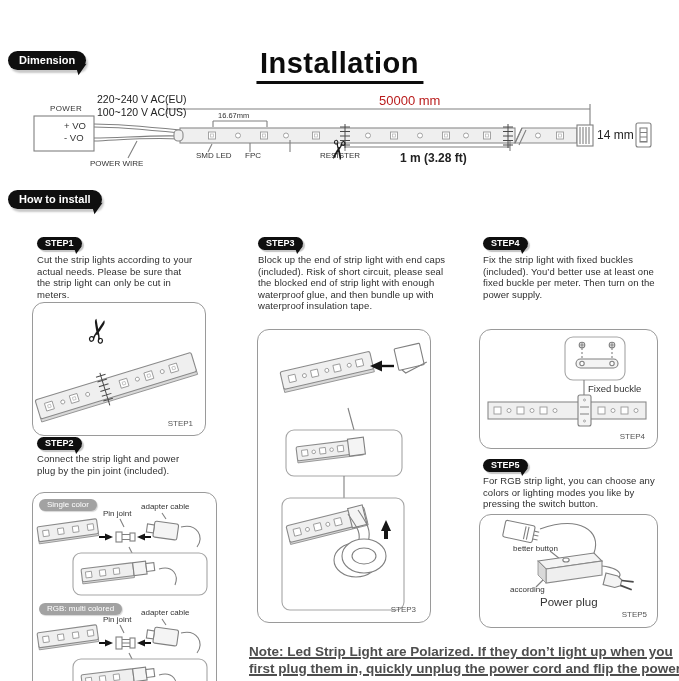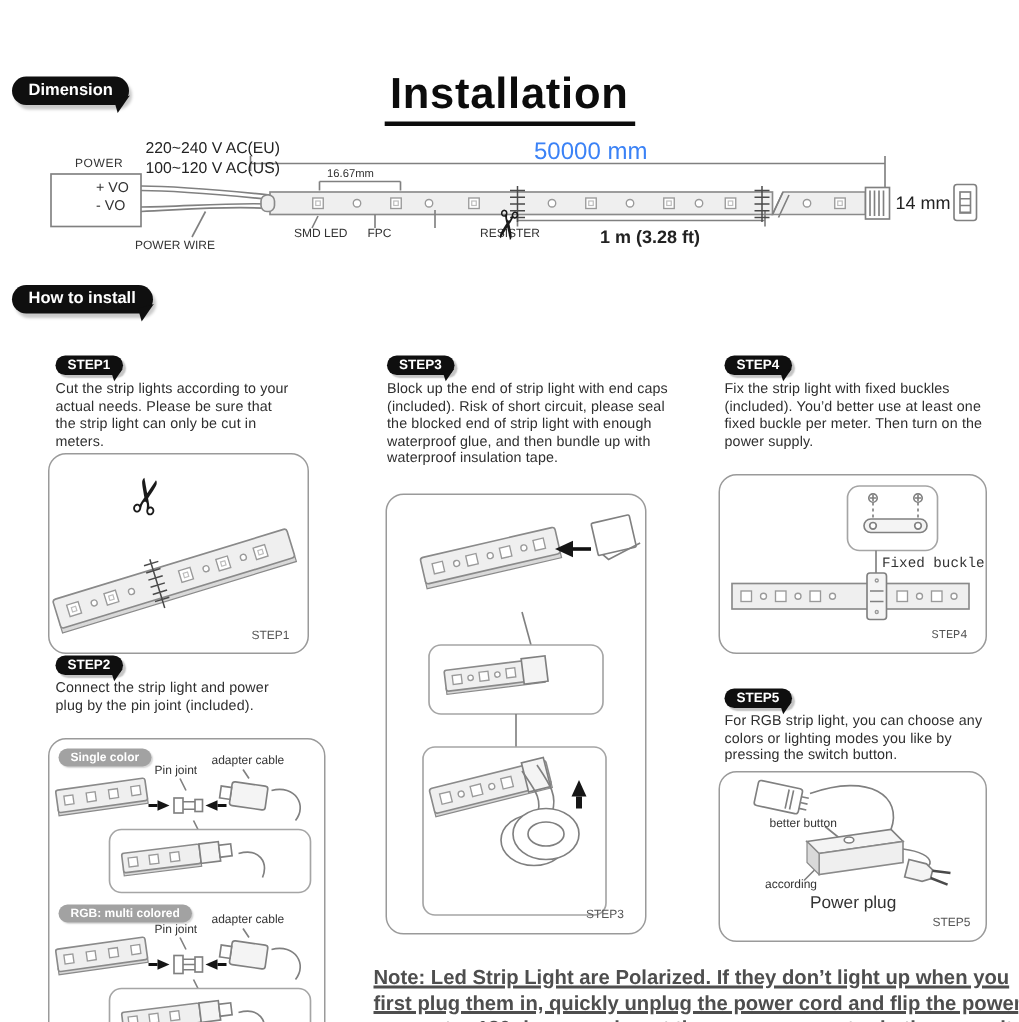--- a/index.html
+++ b/index.html
@@ -11,21 +11,21 @@
          font-size:29px;font-weight:bold;letter-spacing:.5px;color:#0c0c0c;
          border-bottom:3px solid #0c0c0c;padding:0 4px 1px;}
   .bubble{position:absolute;background:#0f0f0f;color:#fff;font-weight:bold;font-size:11px;
           padding:3px 11px 4px;border-radius:11px;box-shadow:2px 3px 2px #c9c9c9;white-space:nowrap;}
   .bubble::after{content:"";position:absolute;right:-2px;bottom:-4px;width:0;height:0;
           border-top:9px solid #0f0f0f;border-right:11px solid transparent;transform:rotate(-16deg);}
   .sbadge{position:absolute;background:#0f0f0f;color:#fff;font-weight:bold;font-size:9px;
           padding:1px 8px 2px;border-radius:8px;box-shadow:2px 2px 1px #c4c4c4;white-space:nowrap;}
   .sbadge::after{content:"";position:absolute;right:-1px;bottom:-3px;width:0;height:0;
           border-top:6px solid #0f0f0f;border-right:8px solid transparent;transform:rotate(-18deg);}
-  .gpill{position:absolute;background:#a2a2a2;color:#fff;font-weight:bold;font-size:8px;
+  .gpill{position:absolute;background:#a2a2a2;color:#fff;font-weight:normal;font-size:8px;
          padding:1px 8px 2px;border-radius:8px;box-shadow:1px 1px 1px #d5d5d5;white-space:nowrap;}
   .stext{position:absolute;font-size:9.5px;line-height:11.6px;color:#2e2e2e;letter-spacing:.1px;}
   .figbox{position:absolute;border:1.3px solid #9a9a9a;border-radius:12px;background:#fff;}
   .figlab{position:absolute;font-size:8px;color:#555;white-space:nowrap;}
   .tiny{font-size:8px;color:#333;}
   .note{position:absolute;left:249px;top:599px;width:436px;font-size:13.5px;line-height:17px;
         font-weight:bold;color:#4e4e4e;text-decoration:underline;text-decoration-thickness:1.5px;}
   .scis{position:absolute;color:#1a1a1a;line-height:1;}
   svg{position:absolute;left:0;top:0;}
   svg .ln{stroke:#808080;fill:none;stroke-width:1.1;}
@@ -112,21 +112,21 @@
       <rect class="wht" x="640" y="44" width="7" height="14"></rect>
       <path class="ln" d="M640,48.5 h7 M640,53 h7 M640,57.5 h7"></path>
     </g>
   </svg>
 
   <div class="lbl tiny" style="left:50px;top:60px;letter-spacing:.4px;">POWER</div>
   <div class="lbl" style="left:64px;top:76px;font-size:9.5px;">+ VO</div>
   <div class="lbl" style="left:64px;top:88px;font-size:9.5px;">- VO</div>
   <div class="lbl" style="left:97px;top:49px;font-size:10.5px;color:#222;">220~240 V AC(EU)</div>
   <div class="lbl" style="left:97px;top:62px;font-size:10.5px;color:#222;">100~120 V AC(US)</div>
-  <div class="lbl" style="left:356px;top:49px;font-size:16px;color:#3b82f6;">50000 mm</div>
+  <div class="lbl" style="left:379px;top:49px;font-size:13px;color:#b91c1c;">50000 mm</div>
   <div class="lbl" style="left:218px;top:67px;font-size:7.5px;">16.67mm</div>
   <div class="lbl tiny" style="left:90px;top:115px;">POWER WIRE</div>
   <div class="lbl tiny" style="left:196px;top:107px;">SMD LED</div>
   <div class="lbl tiny" style="left:245px;top:107px;">FPC</div>
   <div class="lbl tiny" style="left:282px;top:107px;padding-left:38px;">RESISTER</div>
   <div class="lbl" style="left:400px;top:107px;font-size:12px;color:#222;font-weight:bold;">1 m (3.28 ft)</div>
   <div class="lbl" style="left:597px;top:84px;font-size:12px;color:#222;">14 mm</div>
   <span class="scis" style="left:327px;top:93px;font-size:26px;transform:rotate(100deg);">✂</span>
 
   <div class="bubble" style="left:8px;top:146px;">How to install</div>
@@ -299,21 +299,21 @@
         <ellipse class="wht" cx="106" cy="226" rx="12" ry="8"></ellipse>
       </g>
       <polygon class="blk" points="128,190 123,201 133,201"></polygon>
         <rect class="blk" x="126" y="201" width="4" height="8"></rect>
     </svg>
     <div class="figlab" style="right:14px;bottom:8px;">STEP3</div>
   </div>
 
   <div class="sbadge" style="left:483px;top:193px;">STEP4</div>
   <div class="stext" style="left:483px;top:210px;width:182px;">Fix the strip light with fixed buckles (included). You’d better use at least one fixed buckle per meter. Then turn on the power supply.</div>
-  <div class="figbox" style="left:479px;top:272px;width:177px;height:118px;font-family:Liberation Mono, monospace;">
+  <div class="figbox" style="left:479px;top:285px;width:177px;height:118px;">
     <svg width="177" height="118" viewBox="0 0 177 118">
       <rect class="ibox" x="85" y="7" width="60" height="43" rx="8"></rect>
       <g>
         <rect class="lt" x="96" y="29" width="42" height="9" rx="4.5"></rect>
         <circle class="wht" cx="102" cy="33.5" r="2.2"></circle>
           <circle class="wht" cx="132" cy="33.5" r="2.2"></circle>
         <circle class="wht" cx="102" cy="15" r="2.8"></circle>
           <path class="ln" d="M100,15 h4 M102,13 v4"></path>
         <circle class="wht" cx="132" cy="15" r="2.8"></circle>
           <path class="ln" d="M130,15 h4 M132,13 v4"></path>

